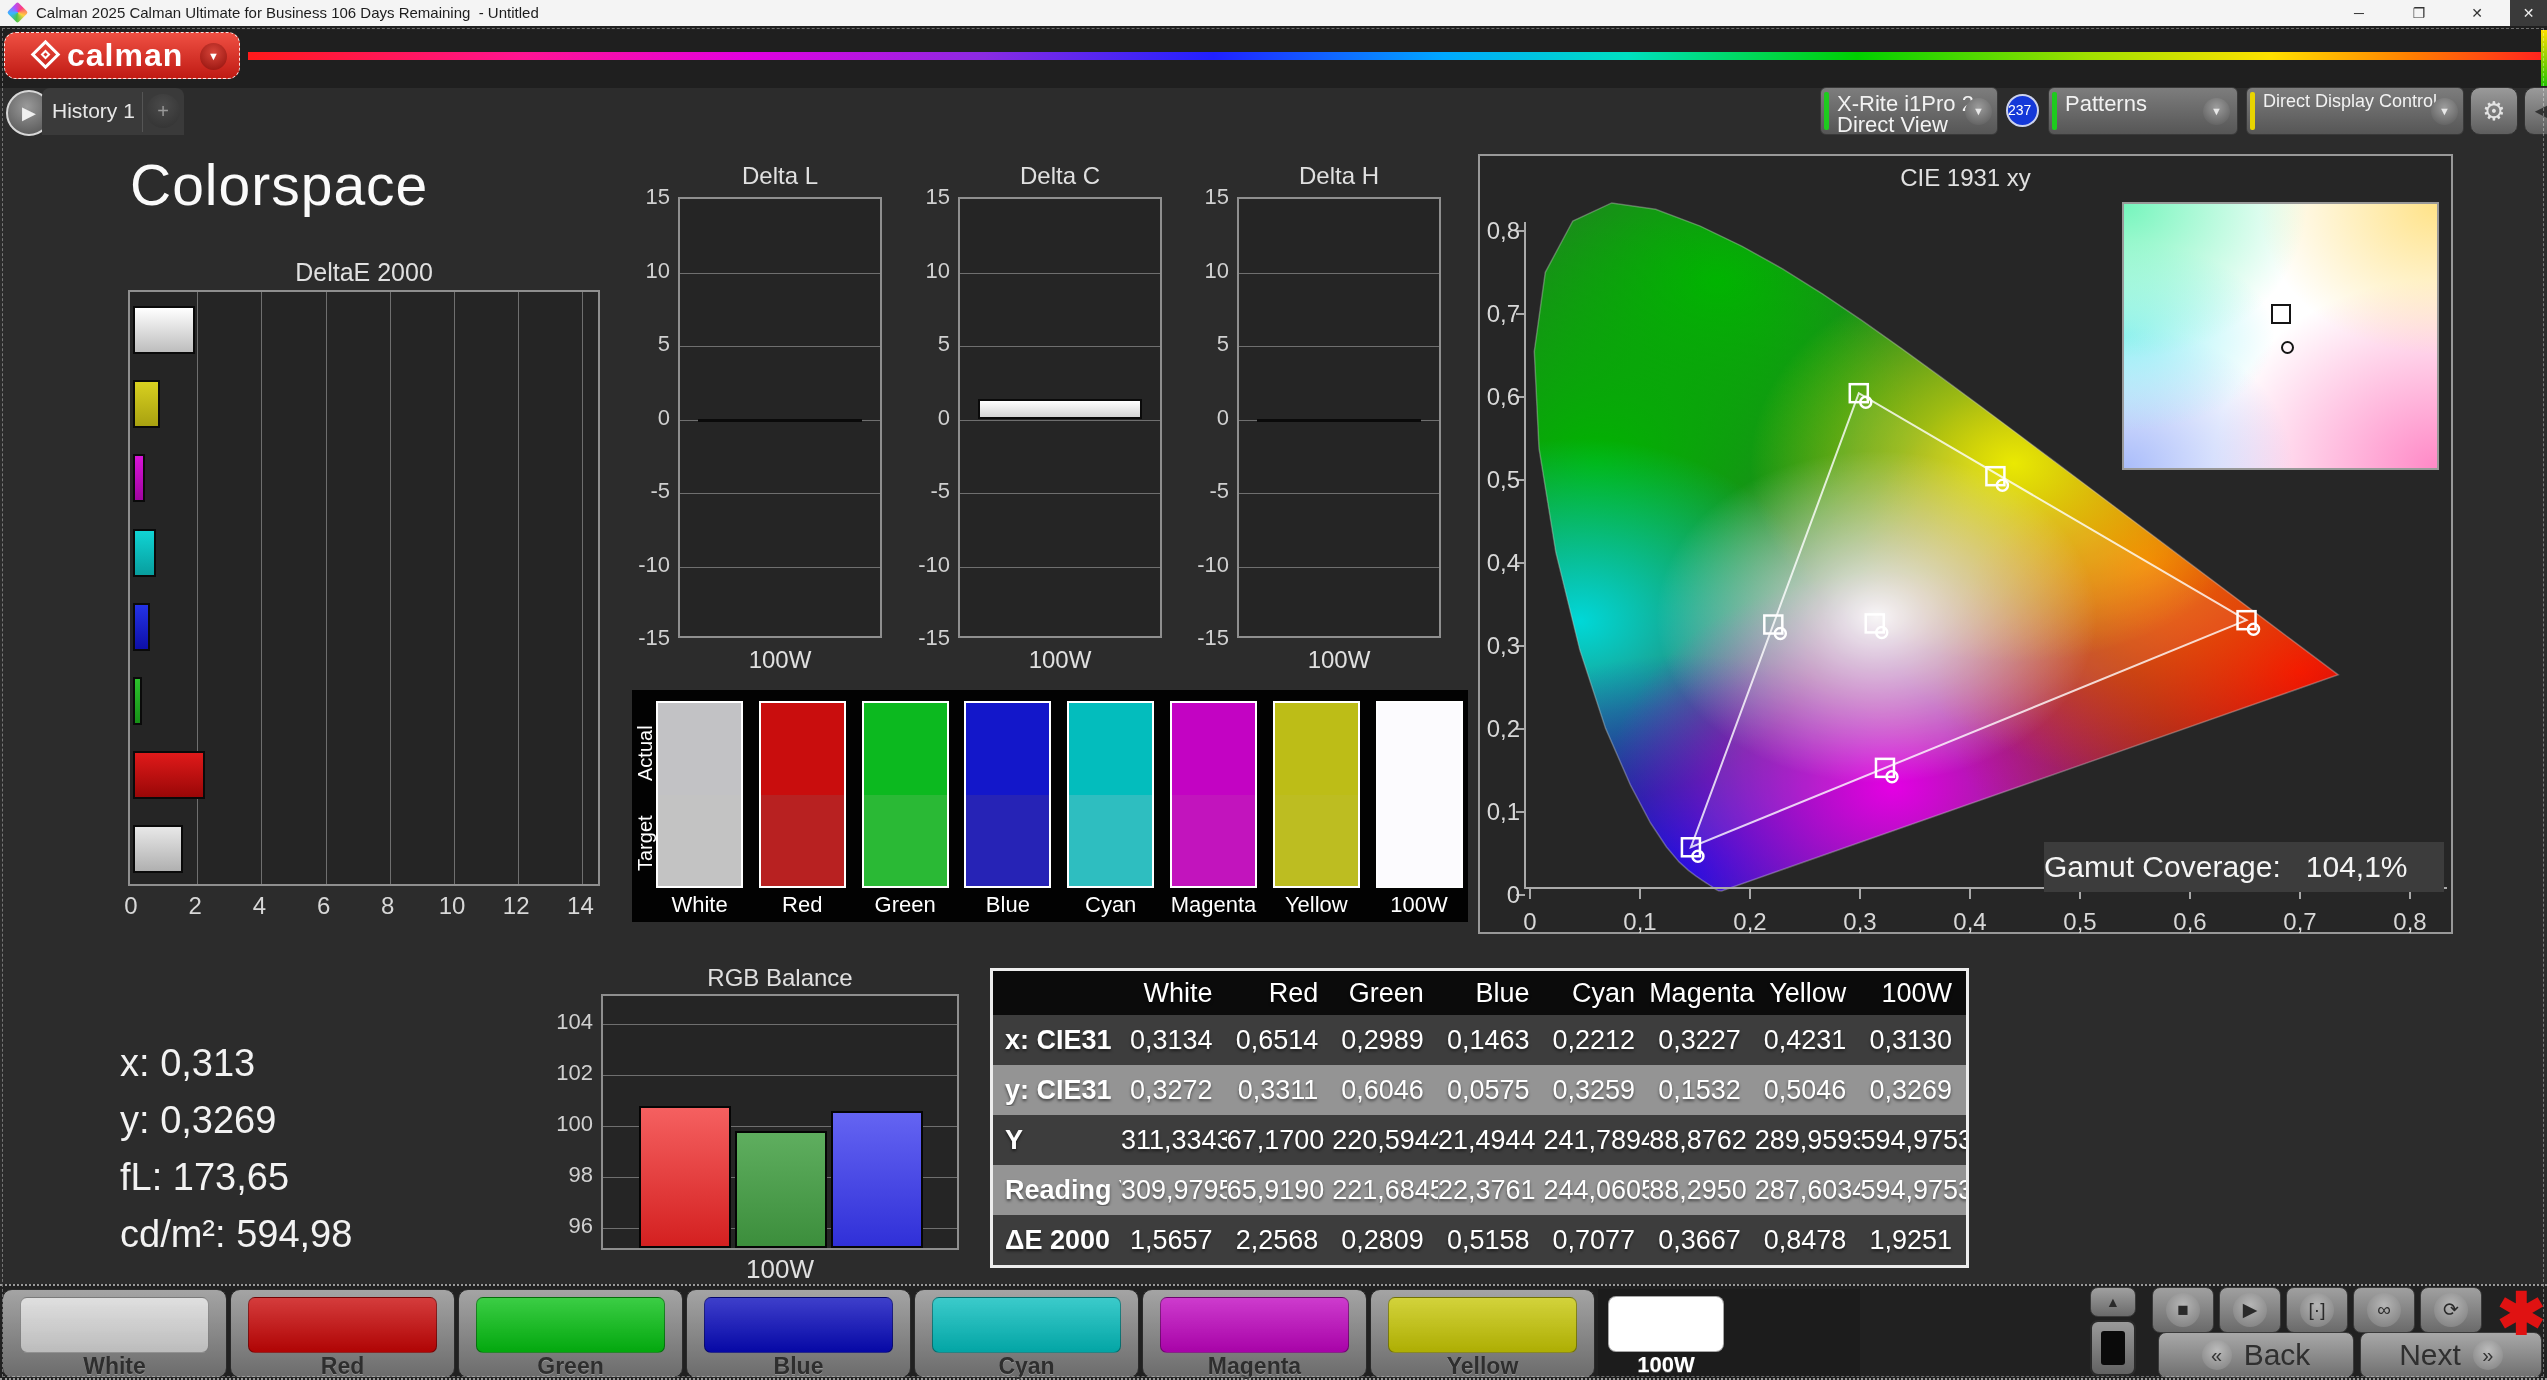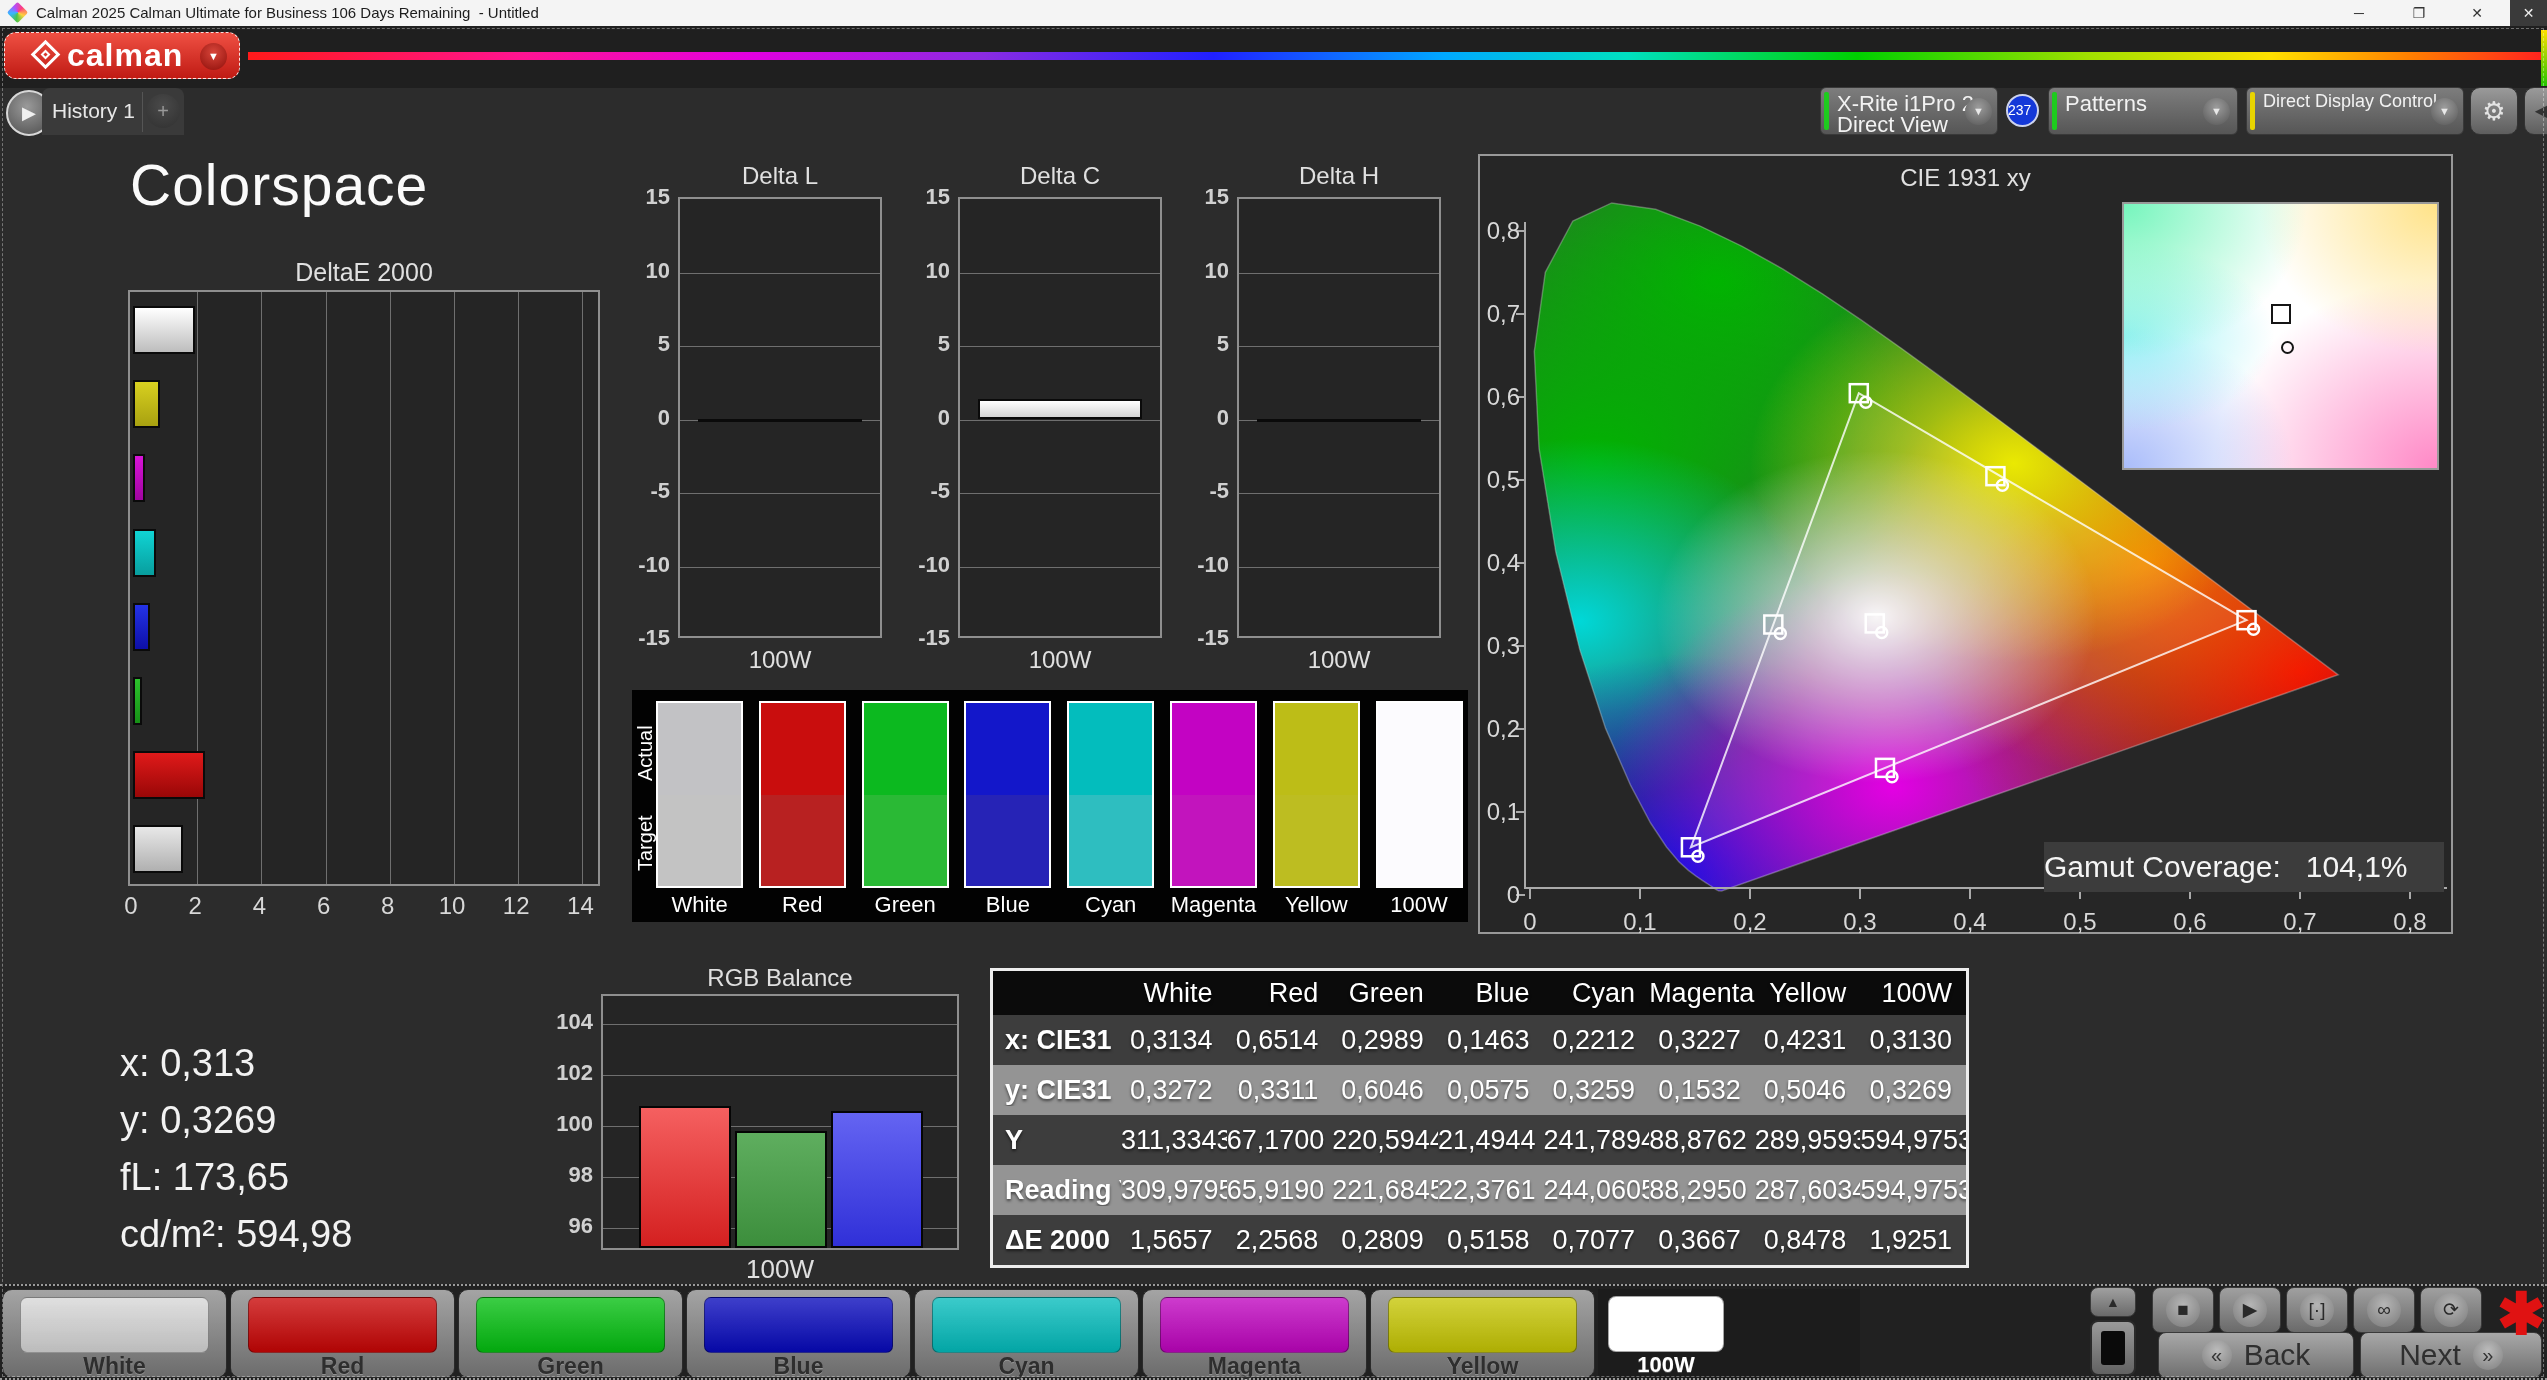--- a/index.html
+++ b/index.html
@@ -50,21 +50,21 @@
   .partial-btn{position:absolute;left:2524px;top:87px;width:34px;height:48px;border-radius:10px 0 0 10px;
     background:linear-gradient(180deg,#9a9a9a,#5e5e5e);border:1px solid #333;box-sizing:border-box;
     color:#333;font-size:16px;text-align:center;line-height:46px;}
 
   
   .frame{position:absolute;background:#252525;border:2px solid #8f8f8f;box-sizing:border-box;}
   .vgrid{position:absolute;top:0;bottom:0;width:1px;background:#6f6f6f;}
   .hgrid{position:absolute;left:0;right:0;height:1px;background:#6f6f6f;}
   .hbar{position:absolute;left:3px;height:48px;border:2px solid #0a0a0a;box-sizing:border-box;}
   .axlab{position:absolute;width:50px;text-align:center;font-size:24px;color:#d8d8d8;}
-  .ylab{position:absolute;text-align:right;font-size:22px;color:#d0d0d0;font-weight:bold;}
+  .ylab{position:absolute;text-align:right;font-size:22px;color:#d0d0d0;}
   .dtitle{position:absolute;text-align:center;font-size:24px;color:#e0e0e0;}
   .deltabar{position:absolute;left:18px;width:164px;background:linear-gradient(180deg,#ffffff,#d4d4d4);
     border:2px solid #0a0a0a;box-sizing:border-box;}
   .zeroline{position:absolute;left:18px;width:164px;height:3px;background:#0a0a0a;}
   .rgbbar{position:absolute;width:92px;border:2px solid #050505;box-sizing:border-box;}
 
   .page-title{position:absolute;left:130px;top:152px;font-size:57px;color:#fafafa;letter-spacing:1px;}
   .chart-title{position:absolute;text-align:center;font-size:25px;color:#e0e0e0;}
 
   

